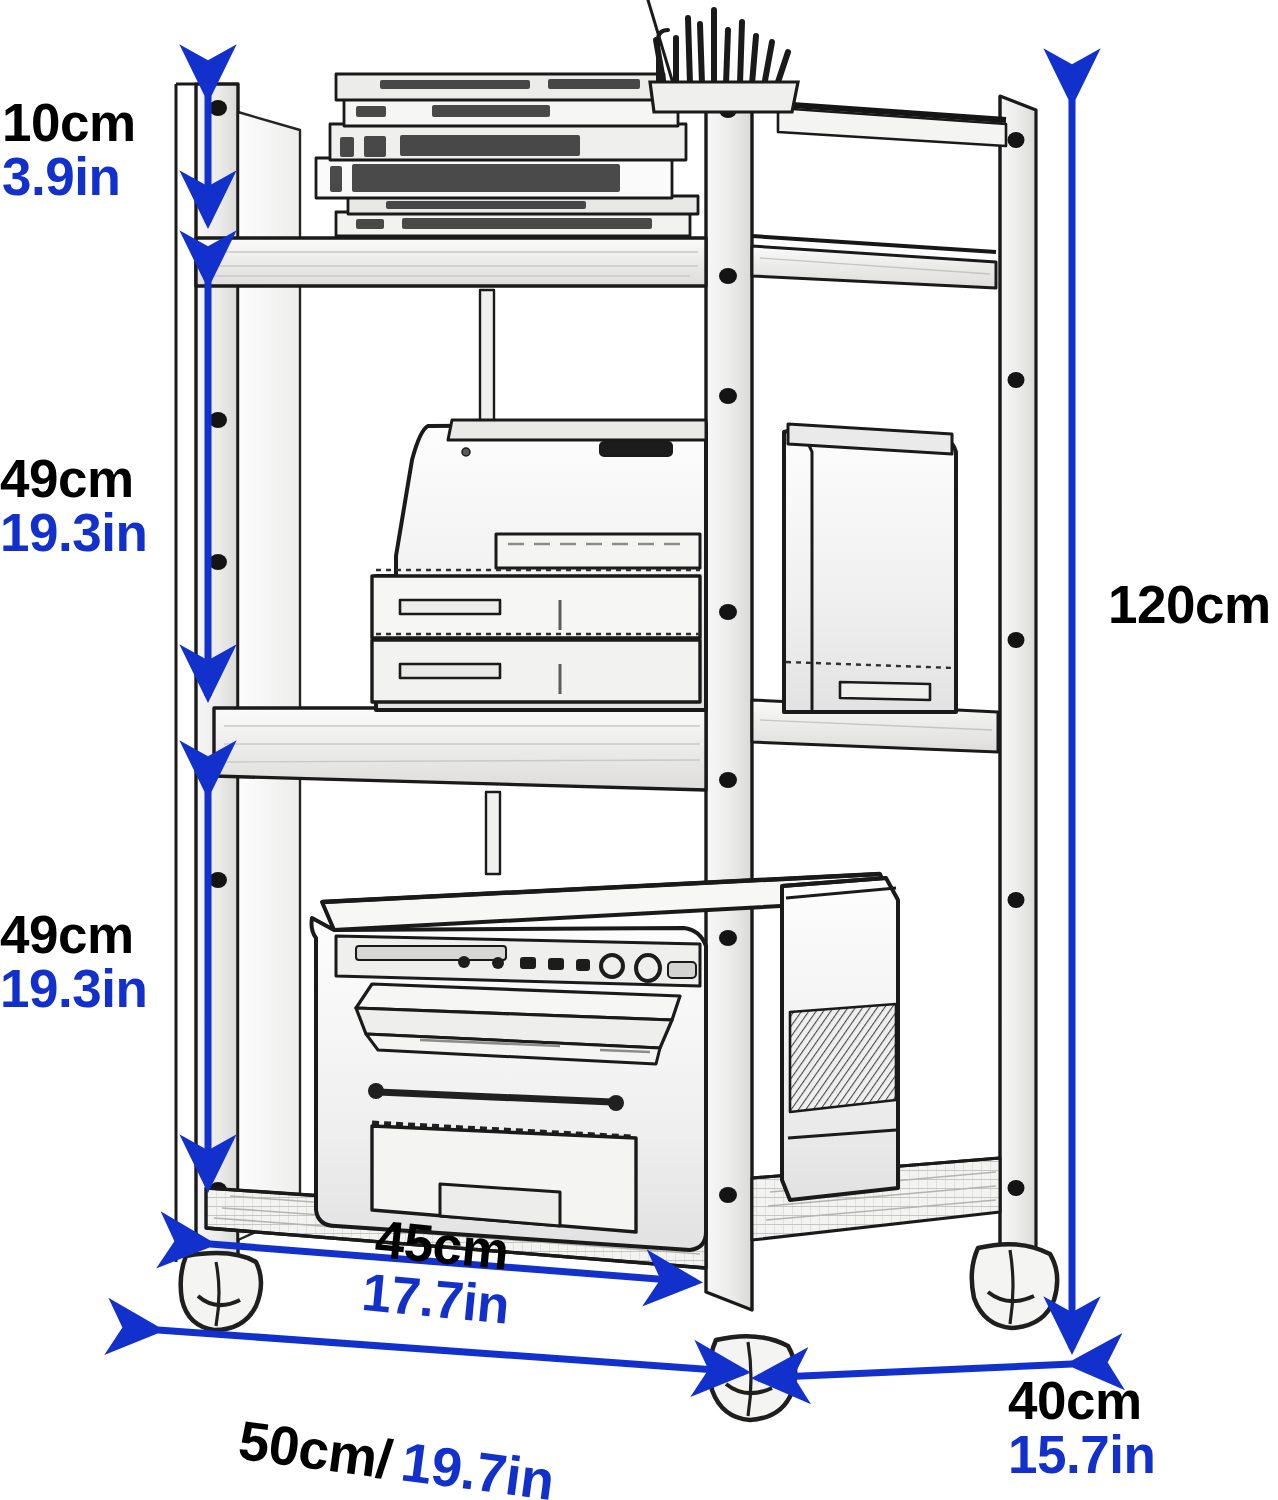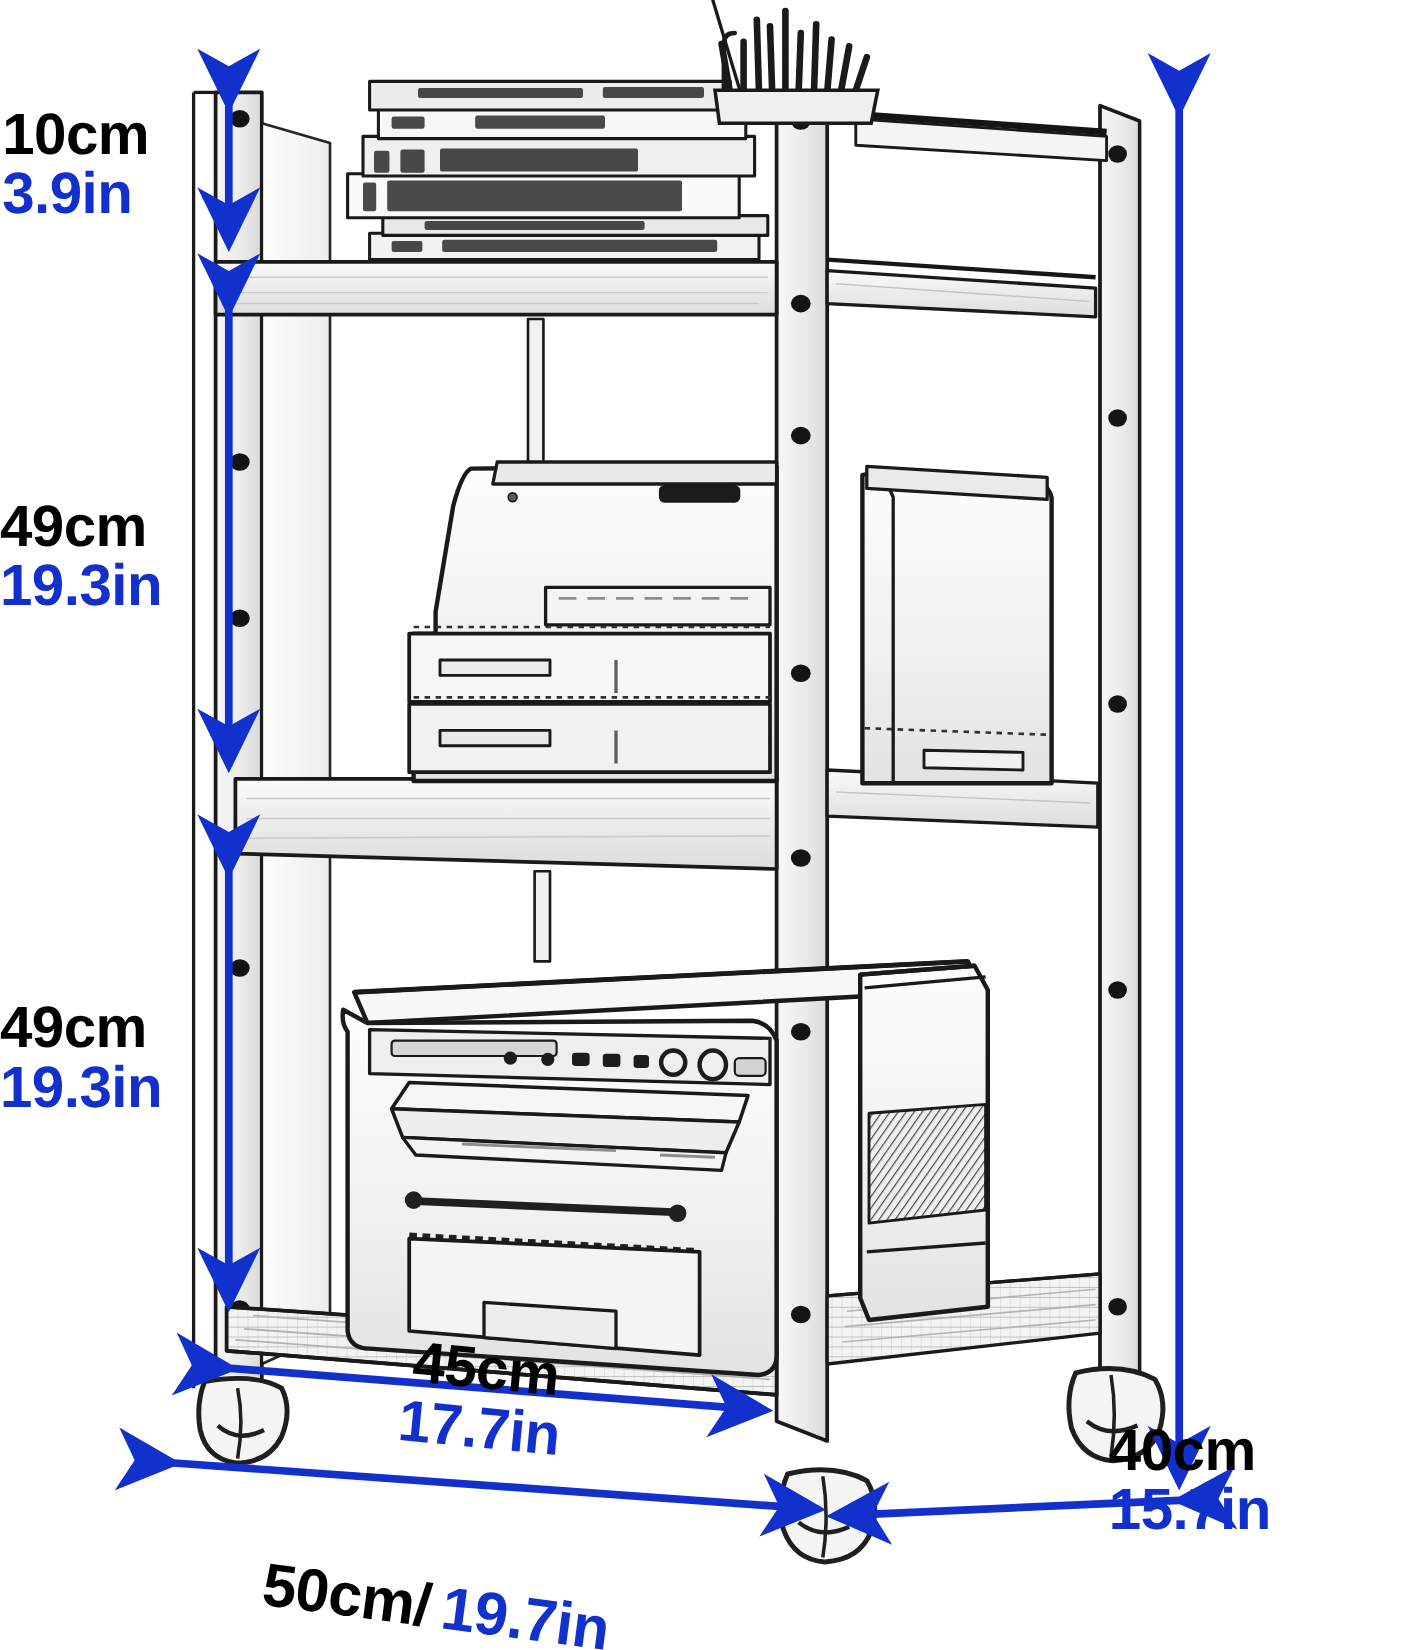--- a/index.html
+++ b/index.html
@@ -8,21 +8,21 @@
   #stage{position:absolute;left:0;top:0;width:1278px;height:1500px;}
   svg.layer{position:absolute;left:0;top:0;width:1278px;height:1500px;}
   .lbl{position:absolute;white-space:nowrap;line-height:1.02;}
   .lbl .cm{display:block;color:#000000;font-size:53px;font-weight:700;letter-spacing:-0.5px;}
   .lbl .in{display:block;color:#1231cc;font-size:53px;font-weight:700;letter-spacing:-0.5px;}
   .lbl.inline .cm,.lbl.inline .in{display:inline;}
   #lbl-10{left:2px;top:96px;}
   #lbl-49a{left:0px;top:452px;}
   #lbl-49b{left:0px;top:908px;}
   #lbl-120{left:1108px;top:578px;}
-  #lbl-40{left:1008px;top:1292px;}
+  #lbl-40{left:1008px;top:1374px;}
   #lbl-45{left:378px;top:1212px;transform:rotate(5.5deg);transform-origin:left top;}
   #lbl-45 .in{margin-left:-8px;}
   #lbl-50{left:243px;top:1412px;transform:rotate(7.5deg);transform-origin:left top;}
   #lbl-50 .cm{font-size:55px;}
   #lbl-50 .in{font-size:55px;margin-left:6px;}
 </style>
 </head>
 <body>
 
 <div id="stage">
@@ -287,20 +287,21 @@
   <span class="cm">49cm</span>
   <span class="in">19.3in</span>
 </div>
 
 <div class="lbl" id="lbl-49b">
   <span class="cm">49cm</span>
   <span class="in">19.3in</span>
 </div>
 
 <div class="lbl" id="lbl-120">
+  <span class="cm">120cm</span>
 </div>
 
 <div class="lbl" id="lbl-45">
   <span class="cm">45cm</span>
   <span class="in">17.7in</span>
 </div>
 
 <div class="lbl inline" id="lbl-50">
   <span class="cm">50cm/</span>
   <span class="in">19.7in</span>

